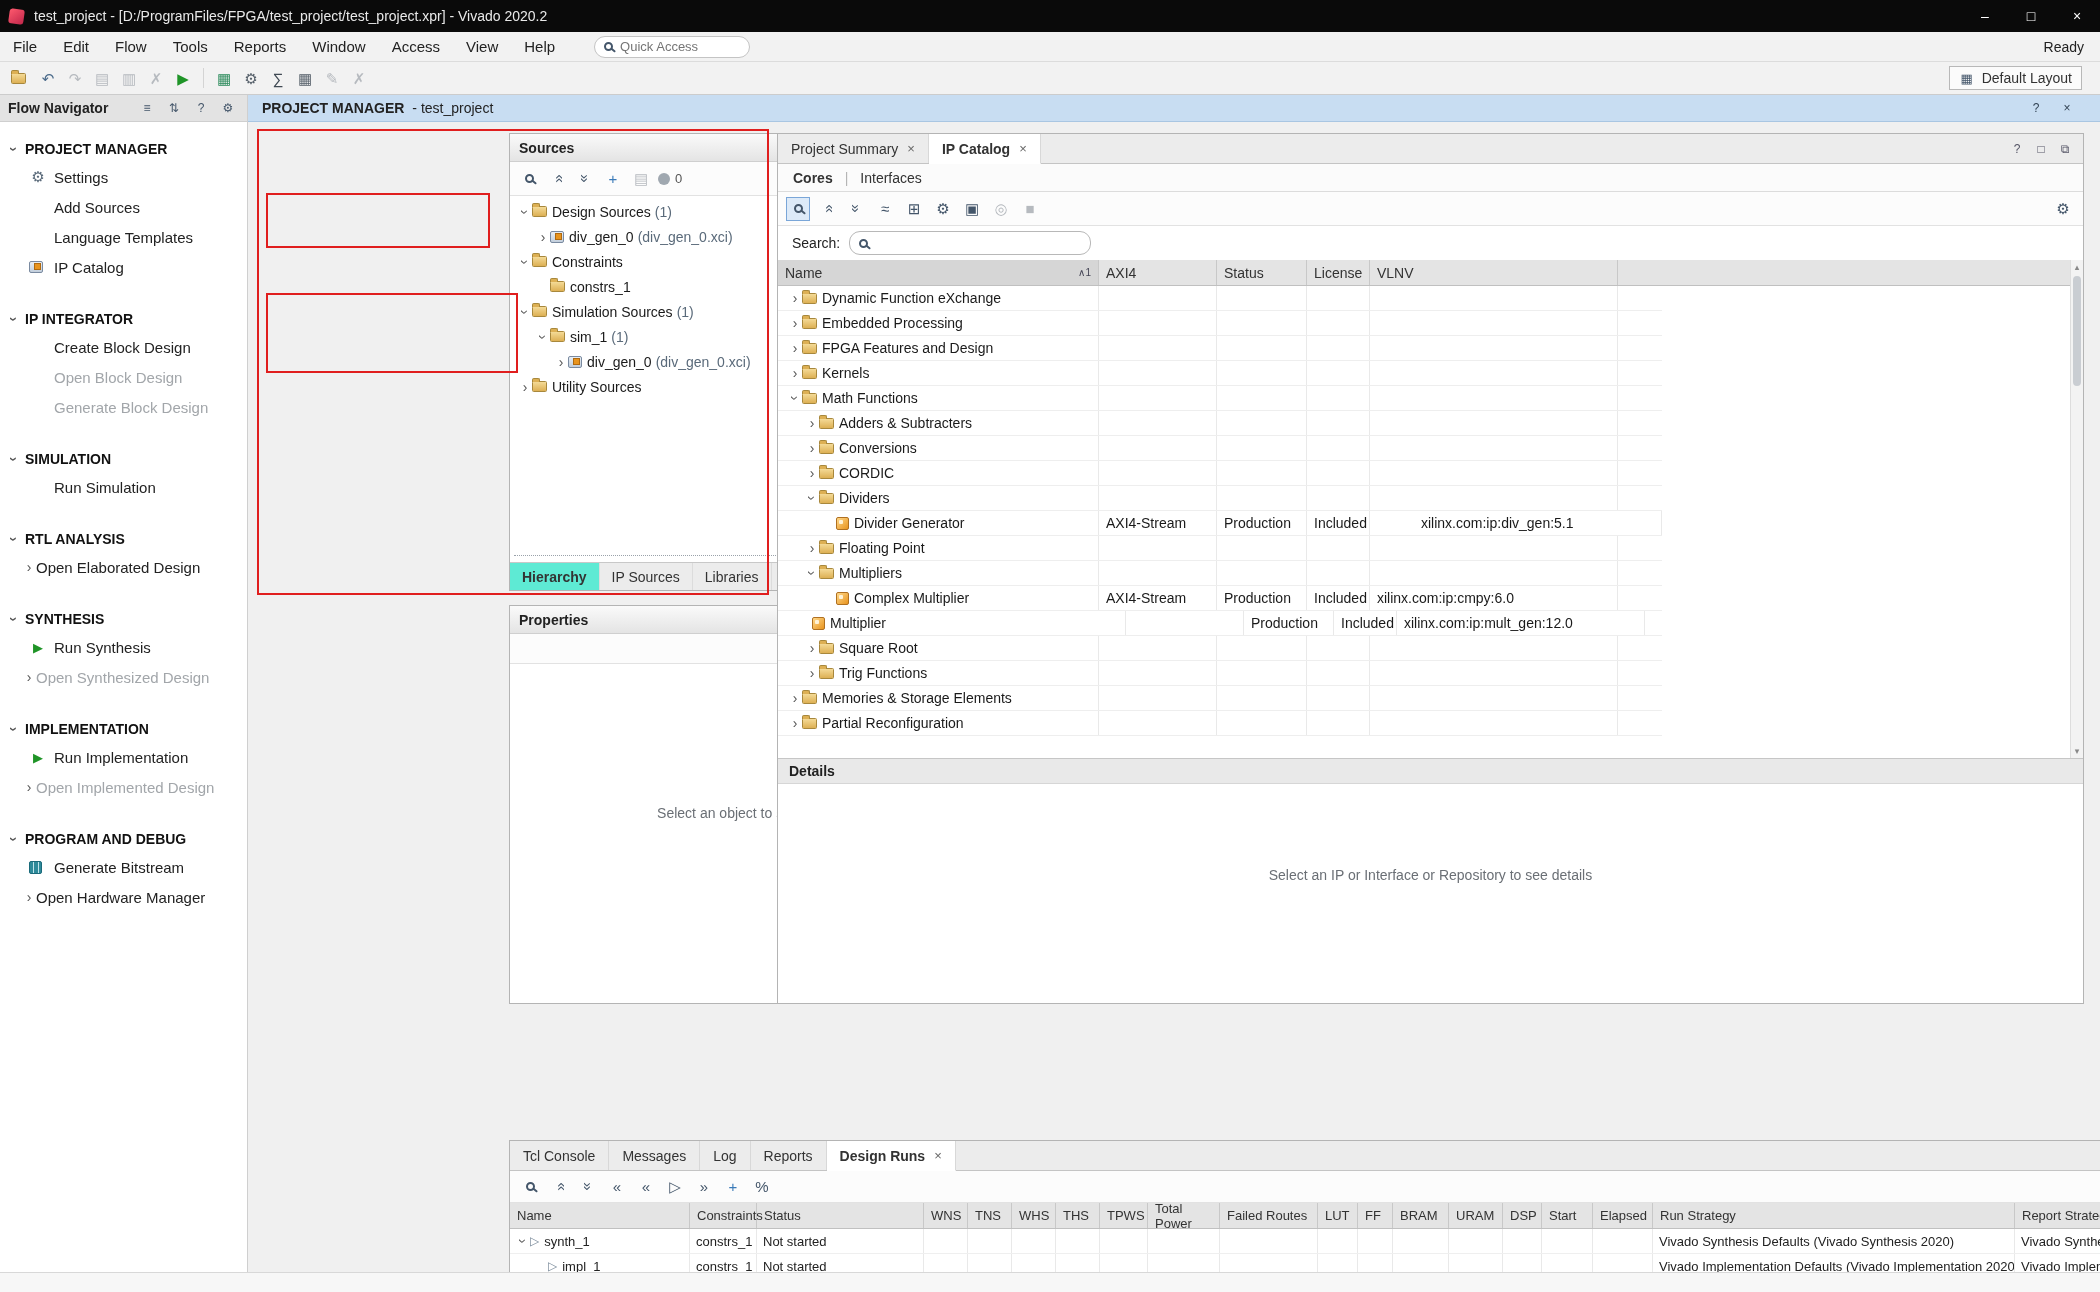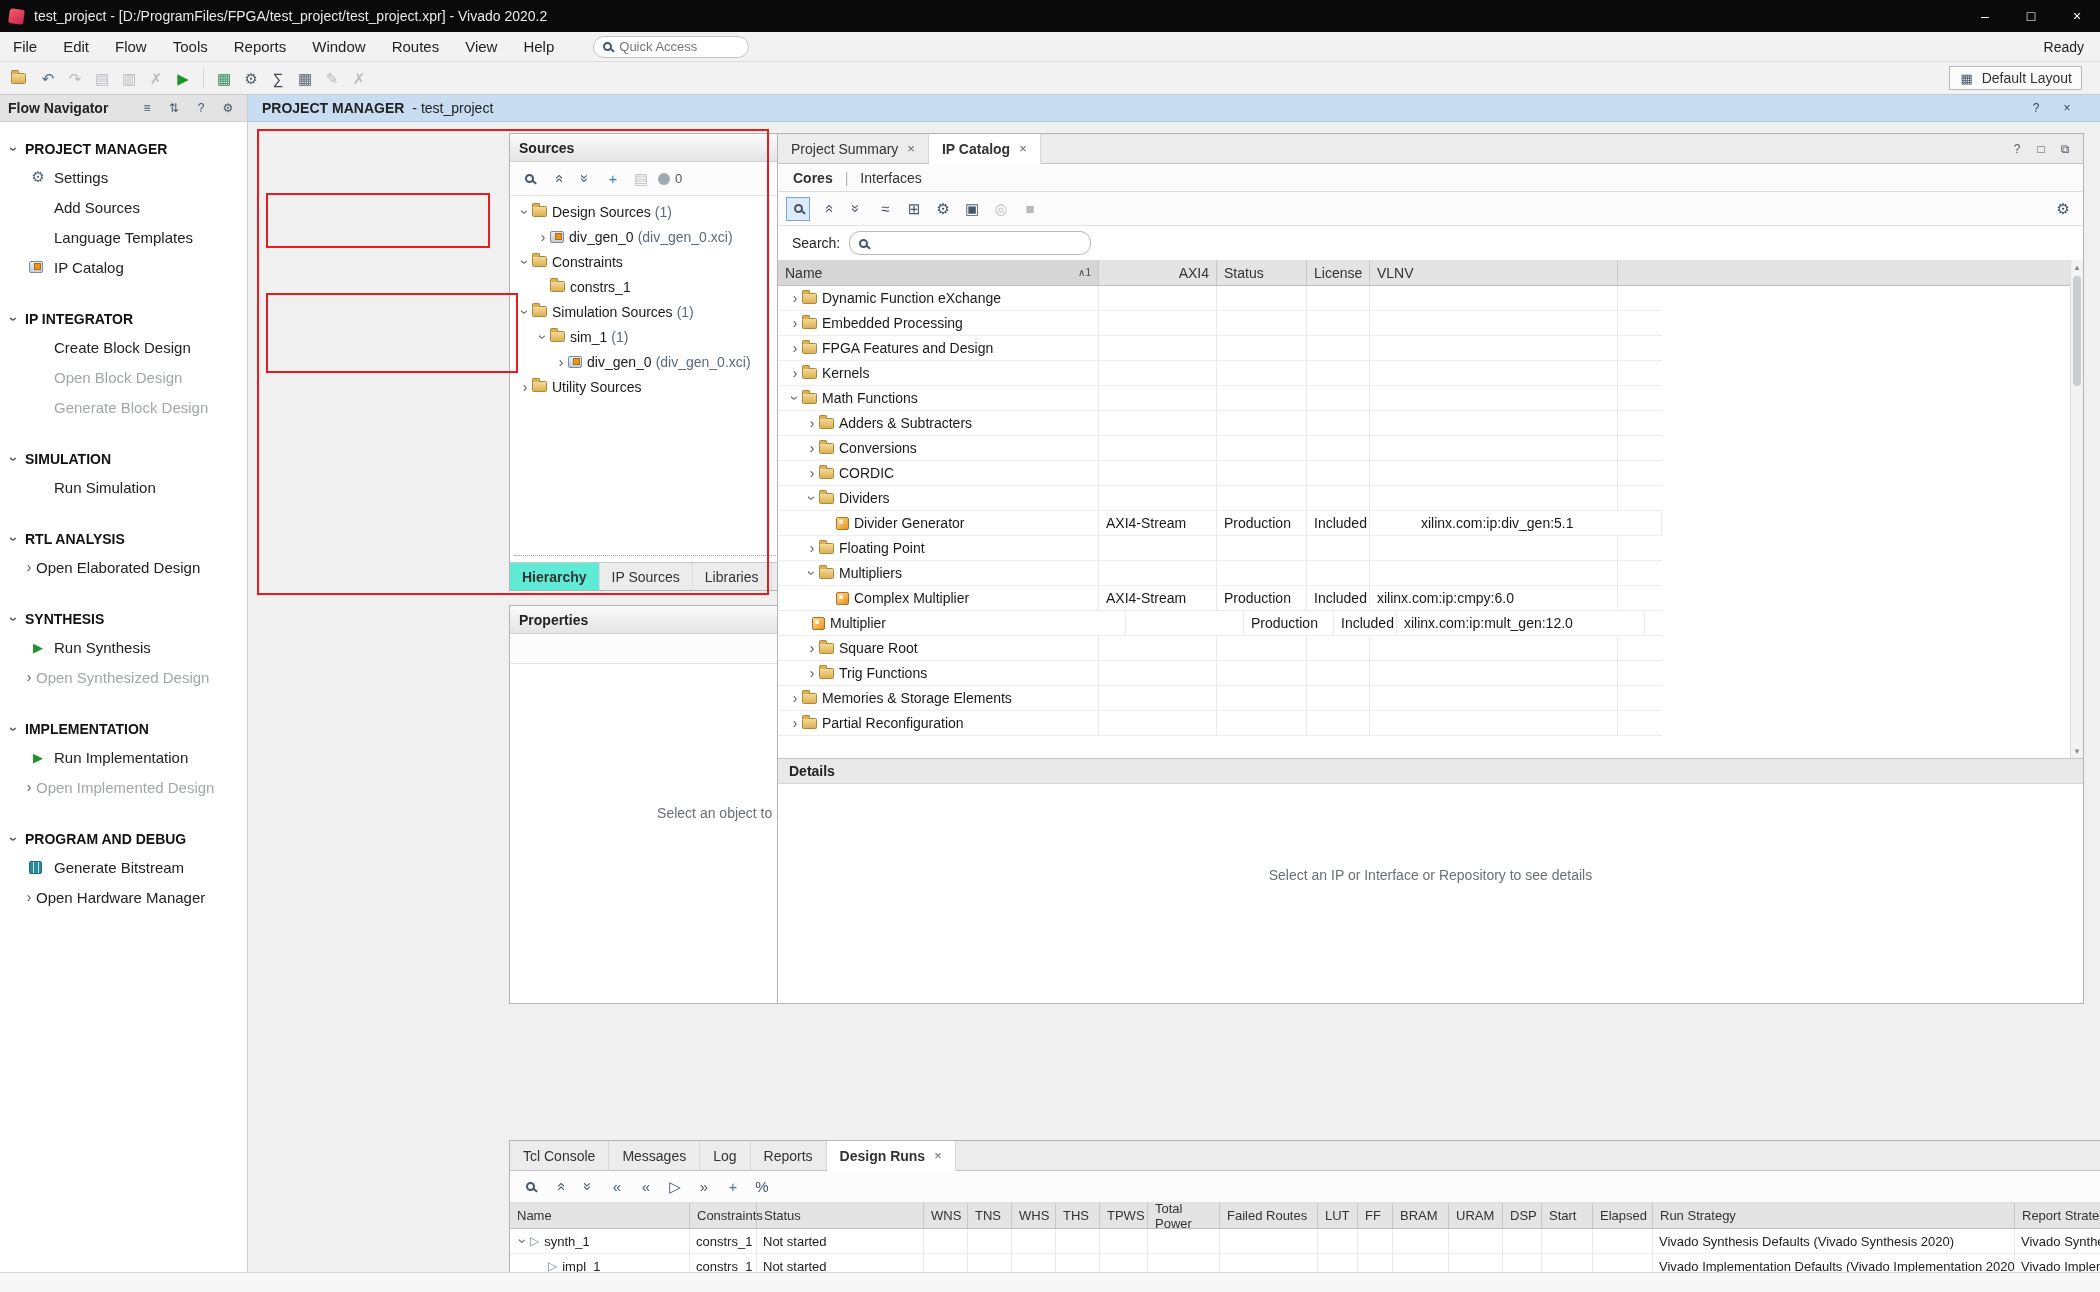--- a/index.html
+++ b/index.html
@@ -146,21 +146,21 @@
 </div>
 
 <div id="menubar" class="abs">
   <span id="menu-items" style="display:flex;height:100%">
       <span class="menu-item">File</span>
       <span class="menu-item">Edit</span>
       <span class="menu-item">Flow</span>
       <span class="menu-item">Tools</span>
       <span class="menu-item">Reports</span>
       <span class="menu-item">Window</span>
-      <span class="menu-item">Routes</span>
+      <span class="menu-item">Access</span>
       <span class="menu-item">View</span>
       <span class="menu-item">Help</span>
     </span>
   <span class="qbox">
     <span class="mag"></span>
     <input placeholder="Quick Access" style="">
   </span>
   <span id="ready">Ready</span>
 </div>
 
@@ -580,21 +580,21 @@
       <span class="searchbox">
         <span class="mag"></span>
         <input style="">
       </span>
     </div>
     <div id="ip-header">
         <div class="hcell sorted" style="width: 321px;">
           <span>Name</span>
           <span class="sortind">∧1</span>
         </div>
-        <div class="hcell" style="width: 118px; justify-content: flex-end;">
+        <div class="hcell" style="width: 118px;">
           <span>AXI4</span>
         </div>
         <div class="hcell" style="width: 90px;">
           <span>Status</span>
         </div>
         <div class="hcell" style="width: 63px;">
           <span>License</span>
         </div>
         <div class="hcell" style="width: 248px;">
           <span>VLNV</span>

